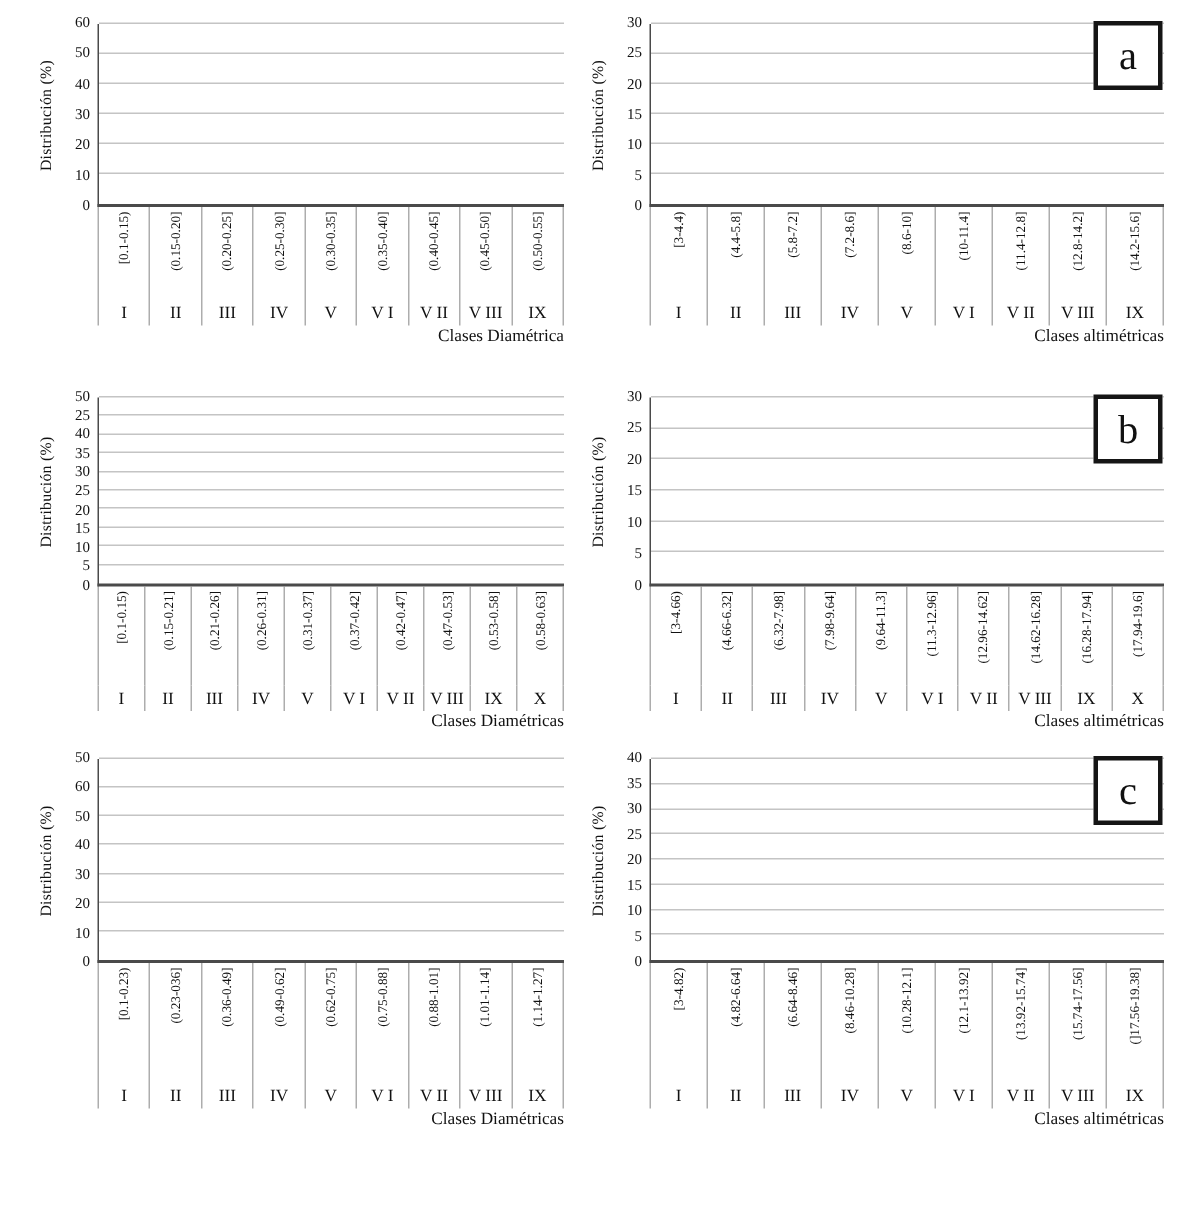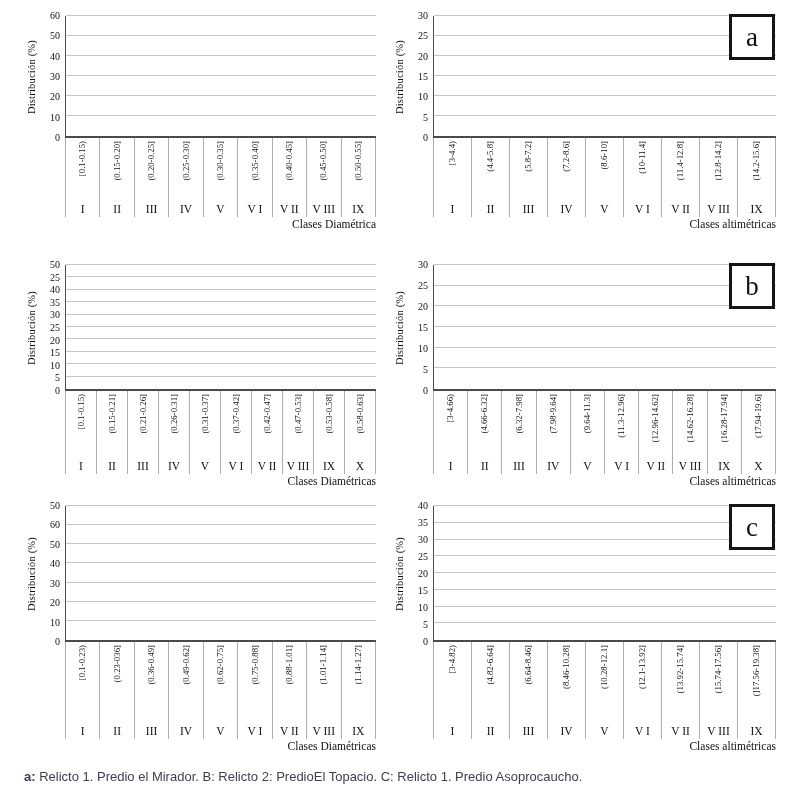--- a/index.html
+++ b/index.html
@@ -670,14 +670,13 @@
           <div class="num">V</div>
           <div class="num">V I</div>
           <div class="num">V II</div>
           <div class="num">V III</div>
           <div class="num">IX</div>
         </div>
         <div class="xtitle">Clases altimétricas</div>
       </figure>
   </div>
 
-  <p class="caption" style="color: rgb(61, 61, 86);"><strong>a:</strong><span> Relicto 1. Predio el Mirador. B: Relicto 2: PredioEl Topacio. C: Relicto 1. Predio Asoprocaucho.</span></p>
 </div>
 
 </body></html>

